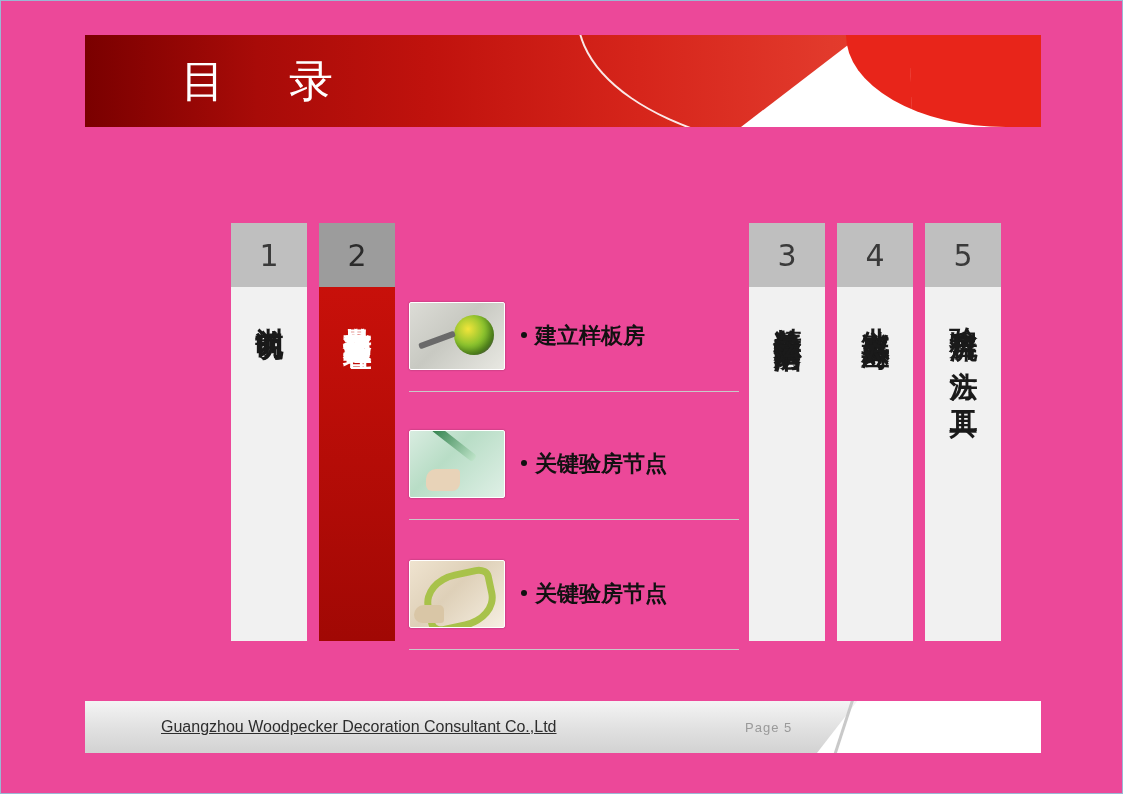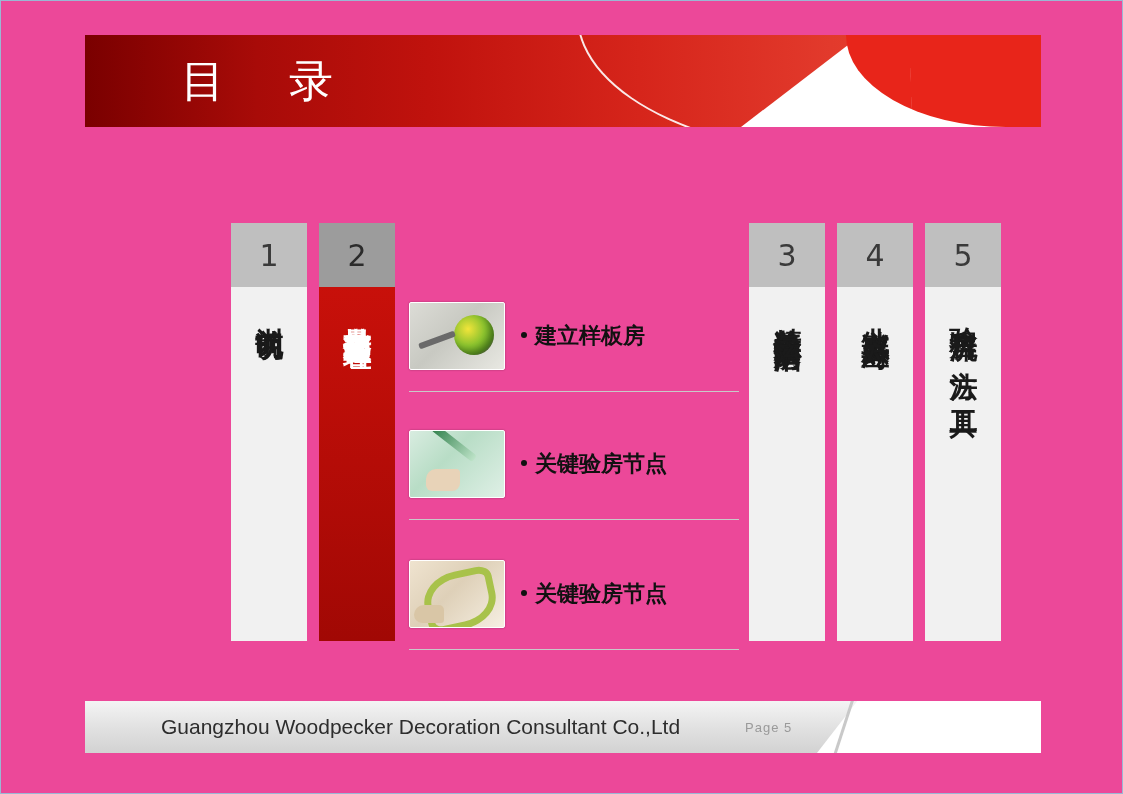--- a/index.html
+++ b/index.html
@@ -271,23 +271,24 @@
     right: 196px; top: -6px;
     width: 3px; height: 66px;
     background: #c9c9c9;
     transform: rotate(18deg);
   }
   .footer .company {
     position: absolute;
     left: 76px;
     top: 50%;
     transform: translateY(-50%);
-    font-size: 21px;
+    font-size: 16px;
     color: #2d2d2d;
     font-family: "Liberation Sans", sans-serif;
+    text-decoration: underline;
   }
   .footer .page {
     position: absolute;
     left: 660px;
     top: 50%;
     transform: translateY(-50%);
     font-size: 13px;
     color: #9a9a9a;
     font-family: Liberation Sans, sans-serif;
     letter-spacing: 1px;

